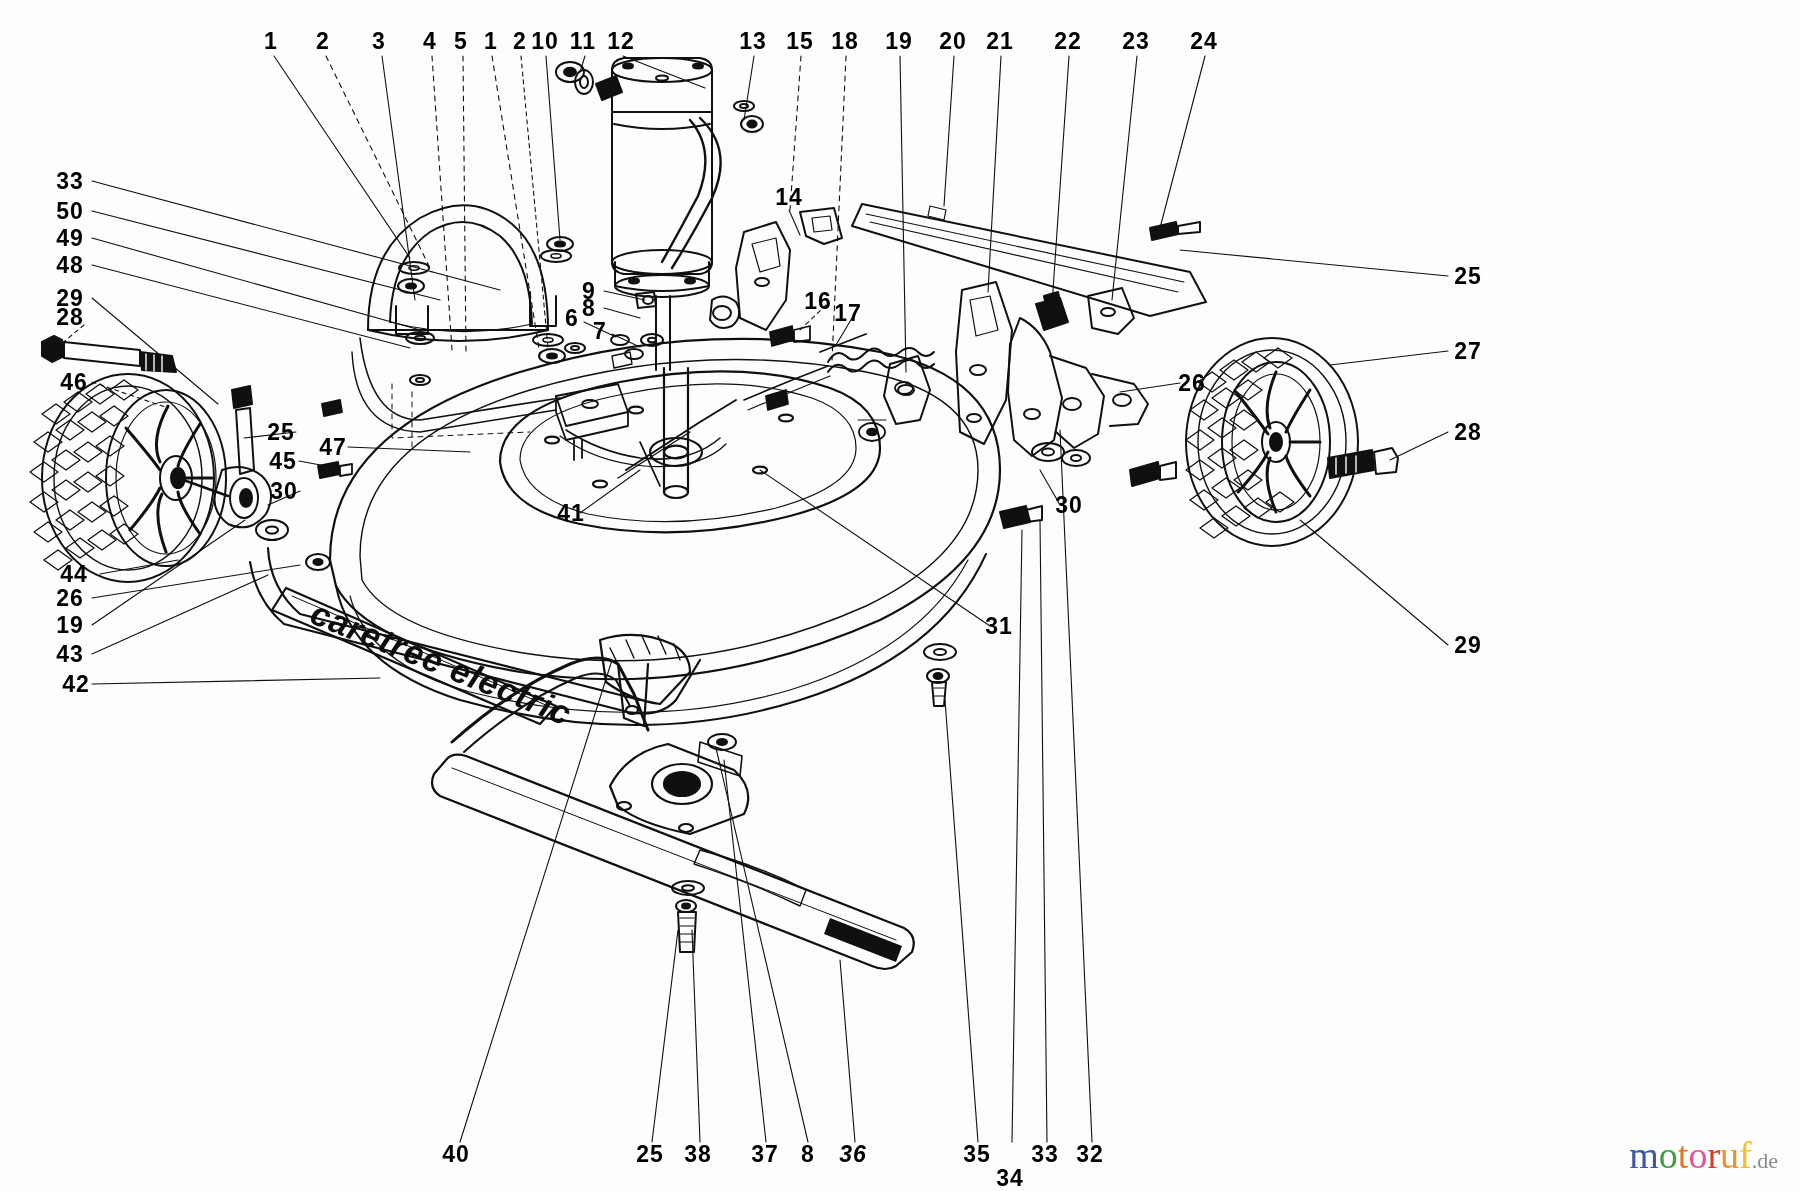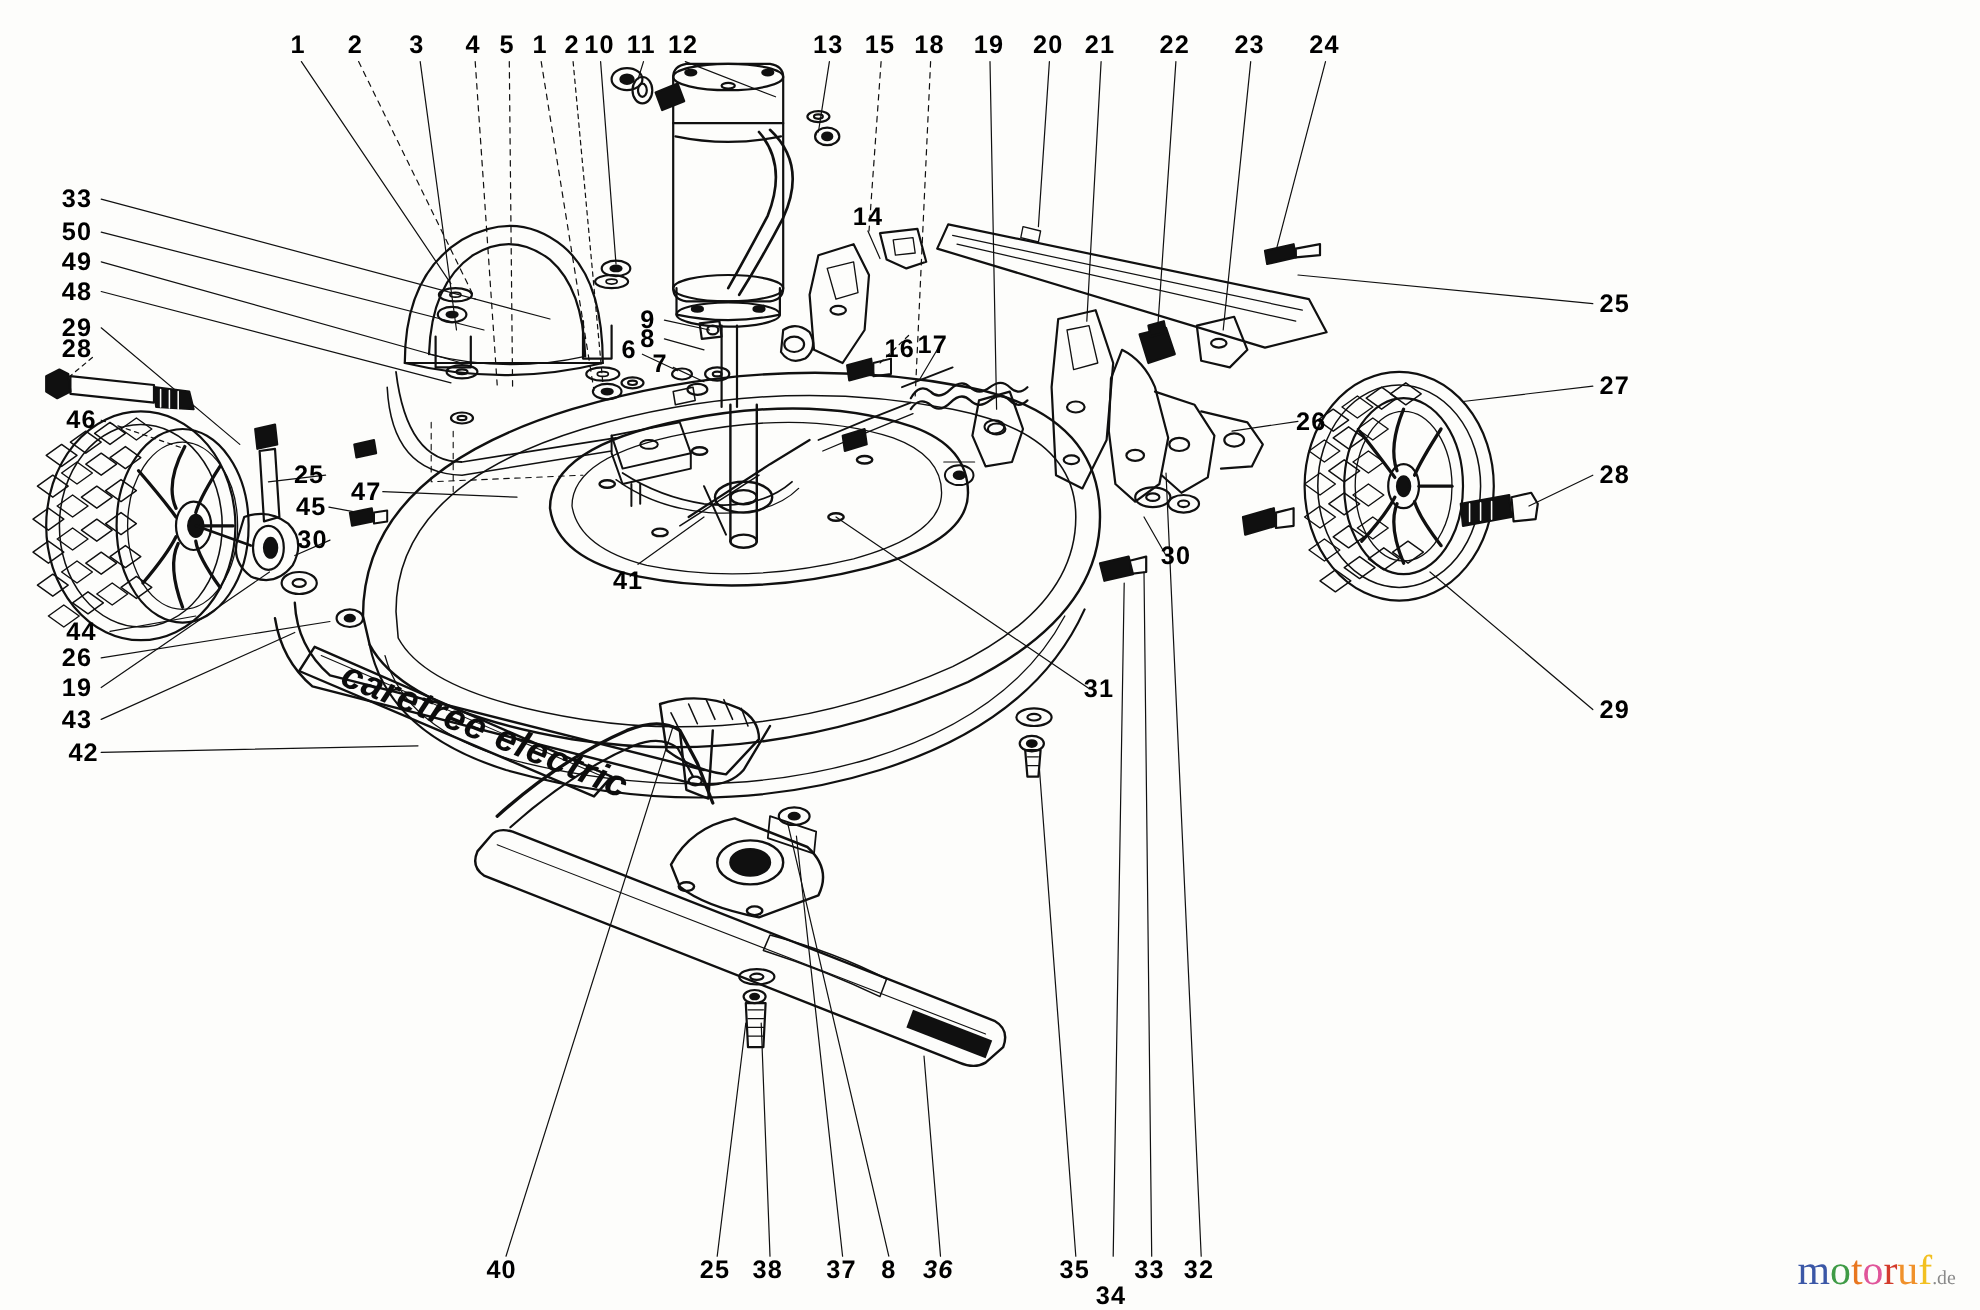--- a/index.html
+++ b/index.html
@@ -31,21 +31,21 @@
     letter-spacing:0px;
     white-space:nowrap;
   }
   #wm .l1{color:#3b57a6}
   #wm .l2{color:#3f9b46}
   #wm .l3{color:#e8761f}
   #wm .l4{color:#e0559a}
   #wm .l5{color:#d33b2c}
   #wm .l6{color:#f0912b}
   #wm .l7{color:#f2c020}
-  #wm .de{color:#8a8a8a;font-size:18px;}
+  #wm .de{color:#8a8a8a;font-size:22px;}
 </style>
 </head>
 <body>
 
 <div id="page">
 
   <svg id="artwork" viewBox="0 0 1800 1191">
     <defs>
       <g id="hexnut">
         <ellipse cx="0" cy="0" rx="13" ry="7" fill="none" stroke="#101010" stroke-width="2"></ellipse>
@@ -528,29 +528,29 @@
       <div class="num" style="left: 76px; top: 684px;">42</div>
       <div class="num" style="left: 1468px; top: 276px;">25</div>
       <div class="num" style="left: 1468px; top: 351px;">27</div>
       <div class="num" style="left: 1468px; top: 432px;">28</div>
       <div class="num" style="left: 1468px; top: 645px;">29</div>
       <div class="num" style="left: 789px; top: 197px;">14</div>
       <div class="num" style="left: 589px; top: 291px;">9</div>
       <div class="num" style="left: 589px; top: 308px;">8</div>
       <div class="num" style="left: 572px; top: 318px;">6</div>
       <div class="num" style="left: 600px; top: 331px;">7</div>
-      <div class="num" style="left: 818px; top: 317px;">16</div>
+      <div class="num" style="left: 818px; top: 301px;">16</div>
       <div class="num" style="left: 848px; top: 313px;">17</div>
       <div class="num" style="left: 1192px; top: 383px;">26</div>
       <div class="num" style="left: 281px; top: 432px;">25</div>
       <div class="num" style="left: 333px; top: 447px;">47</div>
       <div class="num" style="left: 283px; top: 461px;">45</div>
       <div class="num" style="left: 284px; top: 491px;">30</div>
       <div class="num" style="left: 1069px; top: 505px;">30</div>
-      <div class="num" style="left: 571px; top: 513px; margin-top: 15px;">41</div>
+      <div class="num" style="left: 571px; top: 513px;">41</div>
       <div class="num" style="left: 999px; top: 626px;">31</div>
       <div class="num" style="left: 456px; top: 1154px;">40</div>
       <div class="num" style="left: 650px; top: 1154px;">25</div>
       <div class="num" style="left: 698px; top: 1154px;">38</div>
       <div class="num" style="left: 765px; top: 1154px;">37</div>
       <div class="num" style="left: 808px; top: 1154px;">8</div>
       <div class="num" style="left: 853px; top: 1154px; font-style: italic;">36</div>
       <div class="num" style="left: 977px; top: 1154px;">35</div>
       <div class="num" style="left: 1010px; top: 1154px; margin-top: 24px;">34</div>
       <div class="num" style="left: 1045px; top: 1154px;">33</div>

